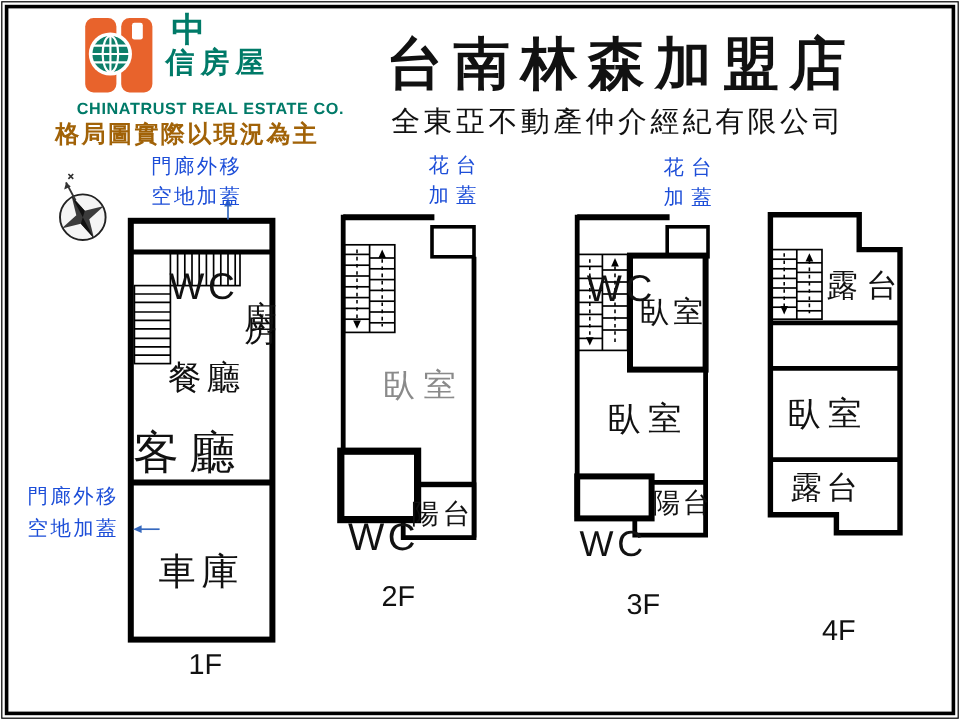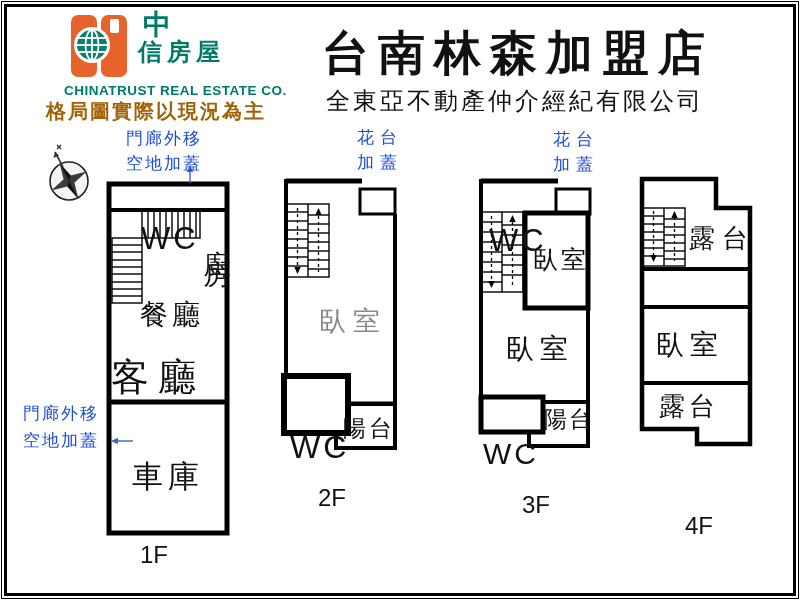--- a/index.html
+++ b/index.html
@@ -215,21 +215,21 @@
       <path d="M653.5,262 L650.3,255 H656.7 Z" fill="#000" stroke="none"></path>
       <path d="M674.5,211 L671.3,218 H677.7 Z" fill="#000" stroke="none"></path>
     </g>
   </svg>
 
   <div class="abs wc" style="left:141px; top:181px; font-size:31px;">WC</div>
   <div class="abs room" style="left:199px; top:228px; font-size:27px; writing-mode:vertical-rl; letter-spacing:10px; white-space:nowrap;">廚房</div>
   <div class="abs room" style="left:140px; top:296px; font-size:28px; letter-spacing:4px;">餐廳</div>
   <div class="abs room" style="left:111px; top:352px; font-size:38px; letter-spacing:9px;">客廳</div>
   <div class="abs room" style="left:132px; top:456px; font-size:31px; letter-spacing:5px;text-align:center;">車庫</div>
-  <div class="abs flabel" style="left:140px; top:541px;">1F</div>
+  <div class="abs flabel" style="left:157px; top:541px;">1F</div>
   <div class="abs blue" style="left:126px; top:127px; letter-spacing:2px;">
     <span>門廊外移</span><br>
     <span>空地加蓋</span>
   </div>
   <div class="abs blue" style="left:23px; top:400px; letter-spacing:2px; line-height:1.6;">
     <span>門廊外移</span><br>
     <span>空地加蓋</span>
   </div>
 
   <div class="abs room" style="left:319px; top:303px; font-size:27px; letter-spacing:7px; color:#8A8A8A;">臥室</div>

